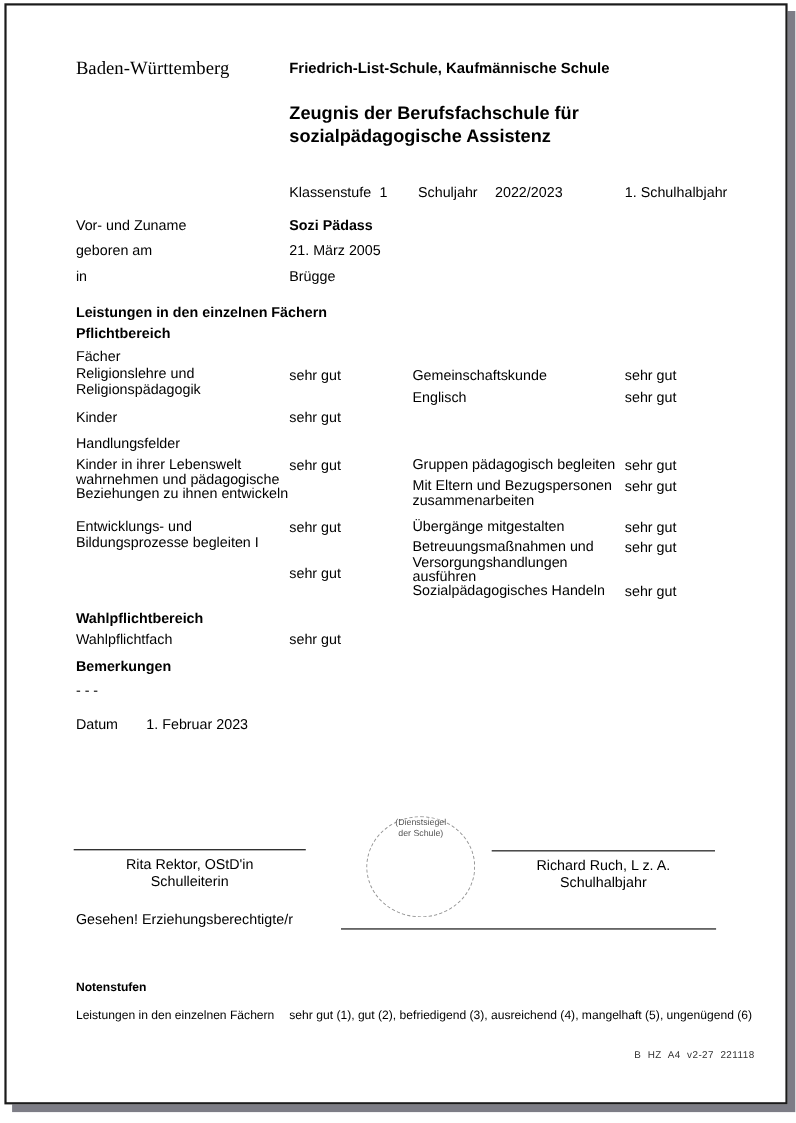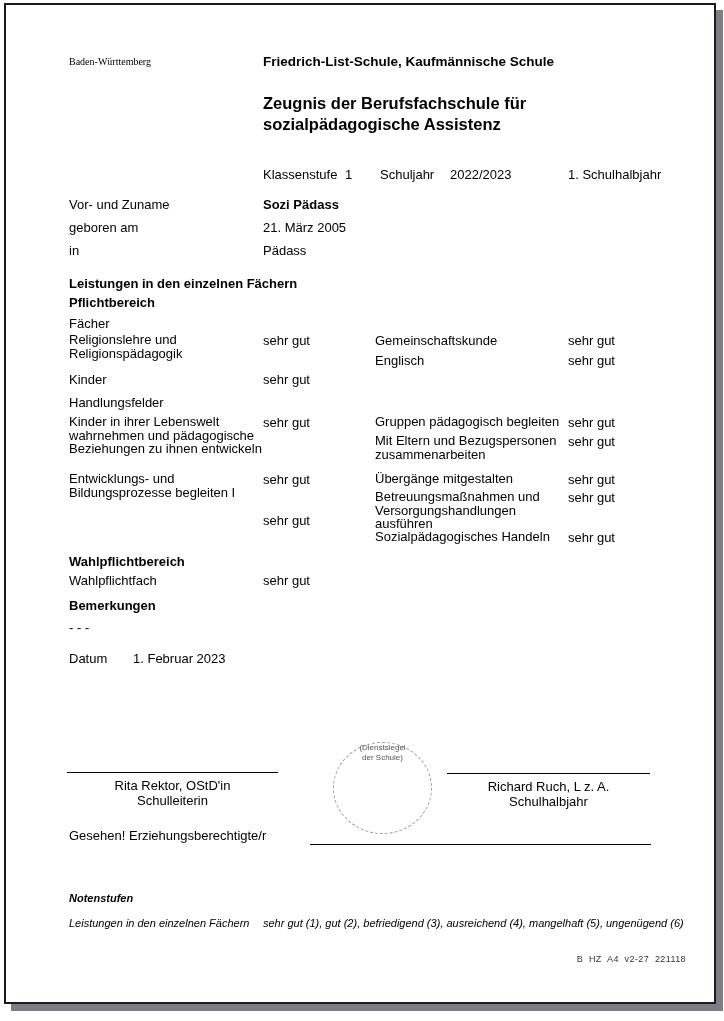--- a/index.html
+++ b/index.html
@@ -10,23 +10,23 @@
   }
   .page{
     position:absolute;left:4px;top:3px;width:708px;height:997px;
     background:#fff;border:2px solid #1b1b1b;
     box-shadow:7px 7px 0 #7d7d86;
   }
   .content{position:absolute;left:-6px;top:-5px;width:724px;height:1021px;}
   .t{position:absolute;font-size:13px;line-height:15px;white-space:nowrap;}
   .wrap{white-space:normal;line-height:13.5px;}
   .b{font-weight:bold;}
-  .serif{font-family:"Liberation Serif", serif;font-size:10px;}
+  .serif{font-family:"Liberation Serif", serif;font-size:17px;}
   .title{font-size:16.5px;font-weight:bold;line-height:21px;}
-  .small{font-size:11px;line-height:13px;font-style:italic;}
+  .small{font-size:11px;line-height:13px;}
   .tiny{font-size:9px;color:#333;white-space:pre;letter-spacing:0.4px;}
   .hline{position:absolute;height:1px;background:#000;}
   .sig{position:absolute;text-align:center;font-size:13px;line-height:15px;}
   .seal{
     position:absolute;left:333px;top:742px;width:97px;height:90px;
     border:1px dashed #9a9a9a;border-radius:50%;
     display:flex;flex-direction:column;align-items:center;
     font-size:8px;line-height:10px;color:#555;text-align:center;
   }
 </style>
@@ -48,21 +48,21 @@
   <div class="t" style="left:345px;top:167px">1</div>
   <div class="t" style="left:380px;top:167px">Schuljahr</div>
   <div class="t" style="left:450px;top:167px">2022/2023</div>
   <div class="t" style="left:568px;top:167px">1. Schulhalbjahr</div>
 
   <div class="t" style="left:69px;top:197px">Vor- und Zuname</div>
   <div class="t b" style="left:263px;top:197px">Sozi Pädass</div>
   <div class="t" style="left:69px;top:220px">geboren am</div>
   <div class="t" style="left:263px;top:220px">21. März 2005</div>
   <div class="t" style="left:69px;top:243px">in</div>
-  <div class="t" style="left:263px;top:243px">Pädass</div>
+  <div class="t" style="left:263px;top:243px">Brügge</div>
 
   <div class="t b" style="left:69px;top:276px">Leistungen in den einzelnen Fächern</div>
   <div class="t b" style="left:69px;top:295px">Pflichtbereich</div>
   <div class="t" style="left:69px;top:316px">Fächer</div>
 
   <div class="t wrap" style="left:69px;top:333px;width:196px">Religionslehre und Religionspädagogik</div>
   <div class="t" style="left:263px;top:333px">sehr gut</div>
   <div class="t" style="left:69px;top:372px">Kinder</div>
   <div class="t" style="left:263px;top:372px">sehr gut</div>
 

